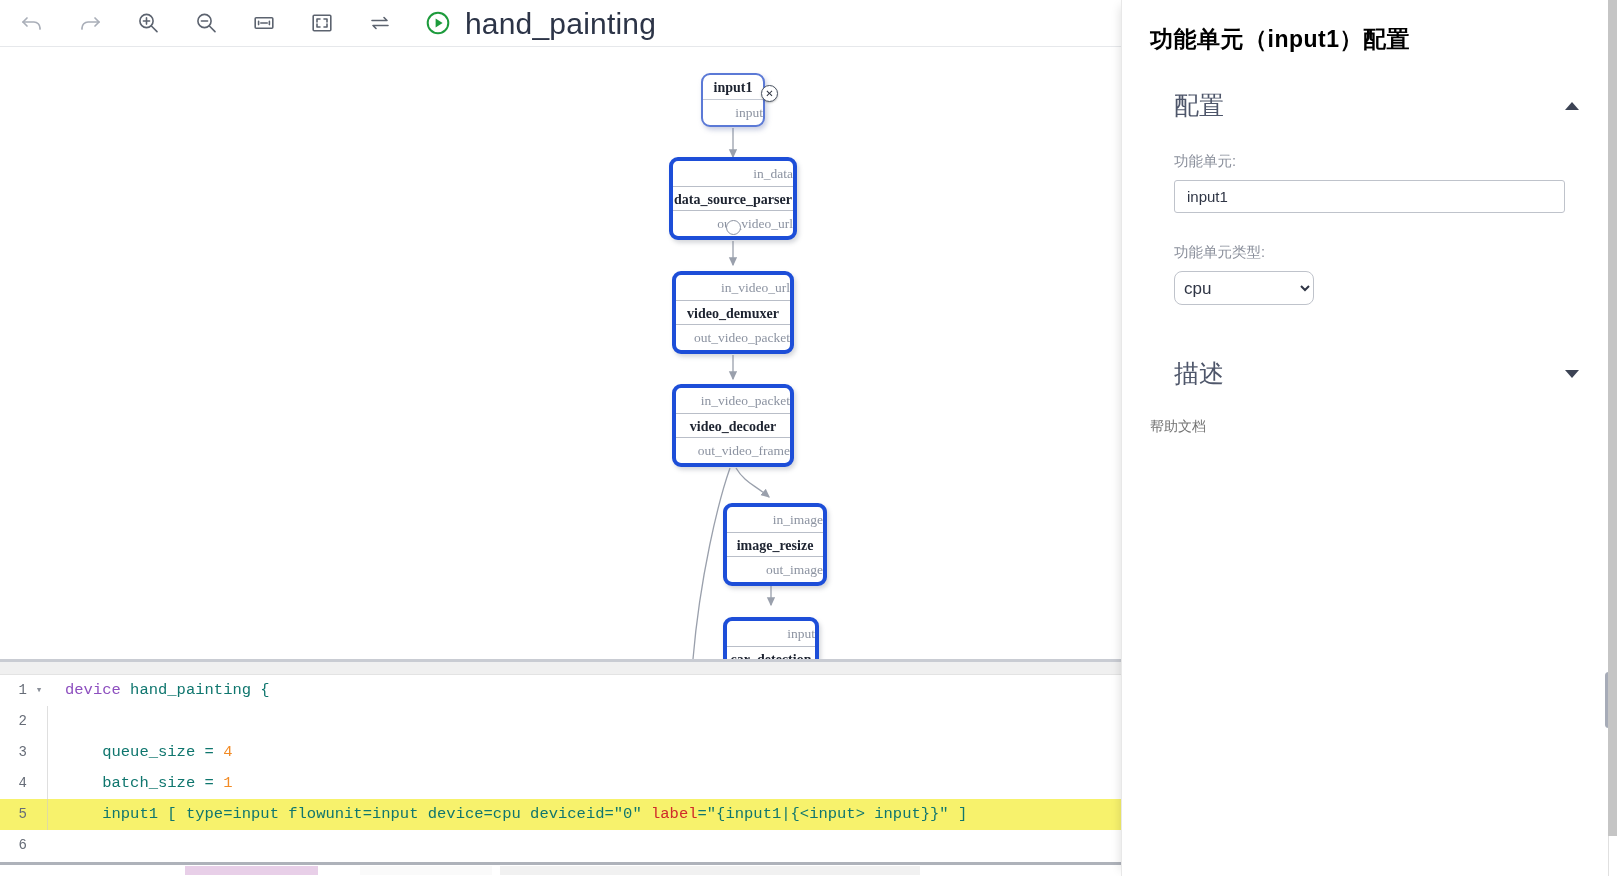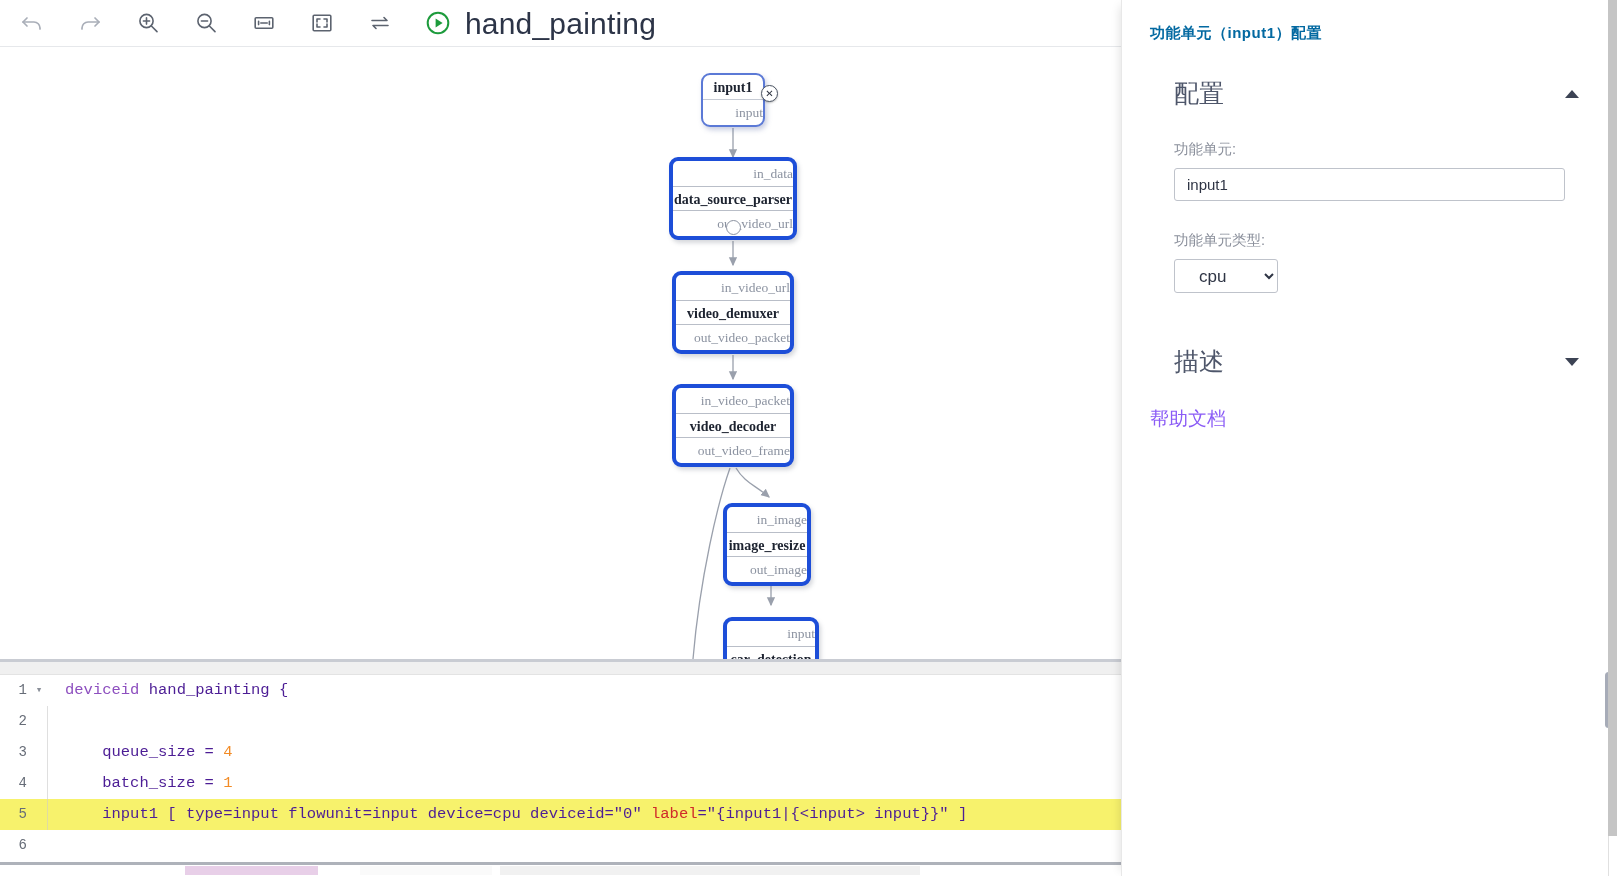--- a/index.html
+++ b/index.html
@@ -151,43 +151,43 @@
   .fold {
     width: 16px; min-width: 16px; color: #8a8f99; font-size: 11px; text-align: center;
     user-select: none;
   }
   .gutter-sep { width: 10px; min-width: 10px; border-left: 1px solid #dfdfdf; }
   .code-text { padding-left: 8px; color: #3c4049; }
   .code-line.hl .gutter-sep { border-left: 1px solid #e0dca0; }
   .tk-kw { color: #8d4fbf; }
   .tk-attr { color: #d02a2a; }
   .tk-num { color: #f28b26; }
-  .tk-plain { color: #4c1d95; }
+  .tk-plain { color: #0f766e; }
 
   #h-scroll {
     position: absolute;
     left: 0; bottom: 0;
     width: 1121px; height: 14px;
     background: #ffffff;
     border-top: 3px solid #aeb2ba;
   }
   .hs-seg { position: absolute; top: 1px; height: 9px; }
 
   
   #right-panel {
     position: absolute;
     left: 1121px; top: 0;
     width: 496px; height: 876px;
     background: #ffffff;
     border-left: 1px solid #e8e8e8;
     box-shadow: -6px 0 10px -6px rgba(0,0,0,0.14);
   }
   #panel-title {
-    font-size: 15px;
-    color: #0369a1;
+    font-size: 23px;
+    color: #000000;
     font-weight: bold;
     padding: 24px 0 0 28px;
     letter-spacing: 0.5px;
   }
   .section-head {
     display: flex; align-items: center; justify-content: space-between;
     padding: 0 38px 0 52px;
     margin-top: 34px;
     cursor: pointer;
   }
@@ -208,35 +208,35 @@
     border-radius: 3px;
     padding: 0 12px;
     font-size: 15px;
     color: #2f3545;
     font-family: "Liberation Sans", sans-serif;
     background: #ffffff;
     outline: none;
   }
   .select-wrap { position: relative; display: inline-block; }
   select.sel-input {
-    width: 104px; height: 34px;
+    width: 140px; height: 34px;
     border: 1px solid #bfc3cb;
-    border-radius: 3px;
-    padding: 0 20px;
+    border-radius: 8px;
+    padding: 0 5px;
     font-size: 17px;
     color: #2f3545;
     background: #ffffff;
     font-family: "Liberation Sans", sans-serif;
     outline: none;
   }
   #help-link {
     display: inline-block;
     margin: 28px 0 0 28px;
-    font-size: 19px;
-    color: #8b5cf6;
+    font-size: 14px;
+    color: #737373;
     text-decoration: none;
     cursor: pointer;
   }
   #panel-scroll-track {
     position: absolute;
     right: 2px; top: 0; width: 8px; height: 876px;
   }
   #panel-scroll-thumb {
     position: absolute;
     right: 3px; top: 672px;
@@ -382,38 +382,38 @@
           <div class="name">video_demuxer</div>
           <div class="port">out_video_packet</div>
         </div>
 
         <div class="node" style="left:672px; top:337px; width:122px;">
           <div class="port">in_video_packet</div>
           <div class="name">video_decoder</div>
           <div class="port">out_video_frame</div>
         </div>
 
-        <div class="node" style="left:723px; top:456px; width:88px;">
+        <div class="node" style="left:723px; top:456px; width:104px;">
           <div class="port">in_image</div>
           <div class="name">image_resize</div>
           <div class="port">out_image</div>
         </div>
 
         <div class="node" style="left:723px; top:570px; width:96px;">
           <div class="port">input</div>
           <div class="name">car_detection</div>
         </div>
 
       </div>
     </div>
 
     <div id="editor">
       <div id="editor-topstrip"></div>
       <div id="code-area">
-          <div class="code-line"><div class="gutter">1</div><div class="fold">▾</div><div class="gutter-sep" style="border-left: 1px solid transparent;"></div><div class="code-text"><span class="tk-kw">deviceid</span><span class="tk-plain"> hand_painting {</span></div></div>
+          <div class="code-line"><div class="gutter">1</div><div class="fold">▾</div><div class="gutter-sep" style="border-left: 1px solid transparent;"></div><div class="code-text"><span class="tk-kw">device</span><span class="tk-plain"> hand_painting {</span></div></div>
           <div class="code-line"><div class="gutter">2</div><div class="fold"></div><div class="gutter-sep"></div></div>
           <div class="code-line"><div class="gutter">3</div><div class="fold"></div><div class="gutter-sep"></div><div class="code-text"><span class="tk-plain">    queue_size = </span><span class="tk-num">4</span></div></div>
           <div class="code-line"><div class="gutter">4</div><div class="fold"></div><div class="gutter-sep"></div><div class="code-text"><span class="tk-plain">    batch_size = </span><span class="tk-num">1</span></div></div>
           <div class="code-line hl"><div class="gutter">5</div><div class="fold"></div><div class="gutter-sep"></div><div class="code-text"><span class="tk-plain">    input1 [ type=input flowunit=input device=cpu deviceid="0" </span><span class="tk-attr">label</span><span class="tk-plain">="{input1|{&lt;input&gt; input}}" ]</span></div></div>
           <div class="code-line"><div class="gutter">6</div><div class="fold"></div><div class="gutter-sep" style="border-left: 1px solid transparent;"></div><div class="code-text"></div></div>
         </div>
       <div id="h-scroll">
         <div class="hs-seg" style="left:0px;   width:120px; background:#ffffff;"></div>
         <div class="hs-seg" style="left:185px; width:133px; background:#e8cfe8;"></div>
         <div class="hs-seg" style="left:360px; width:132px; background:#fafafa;"></div>

